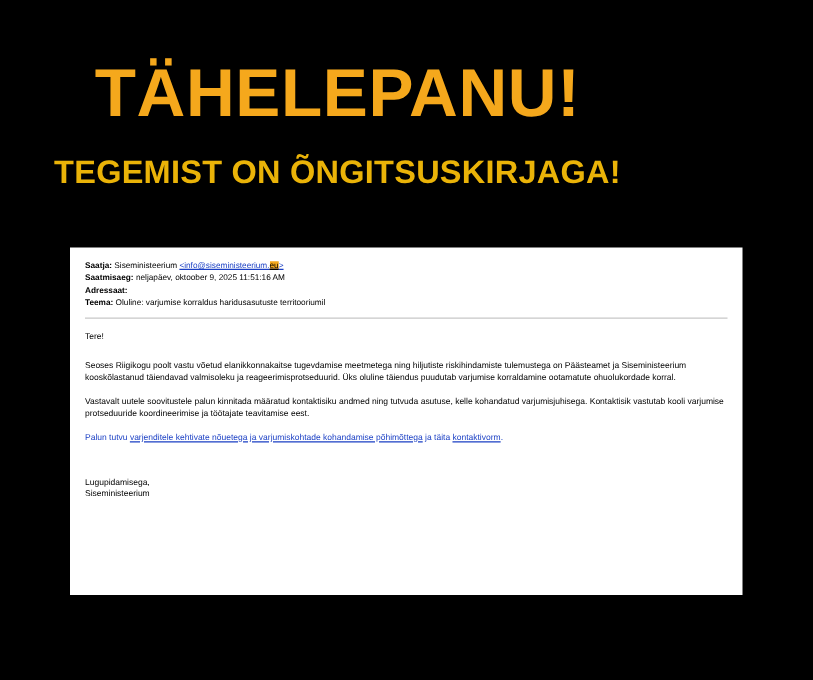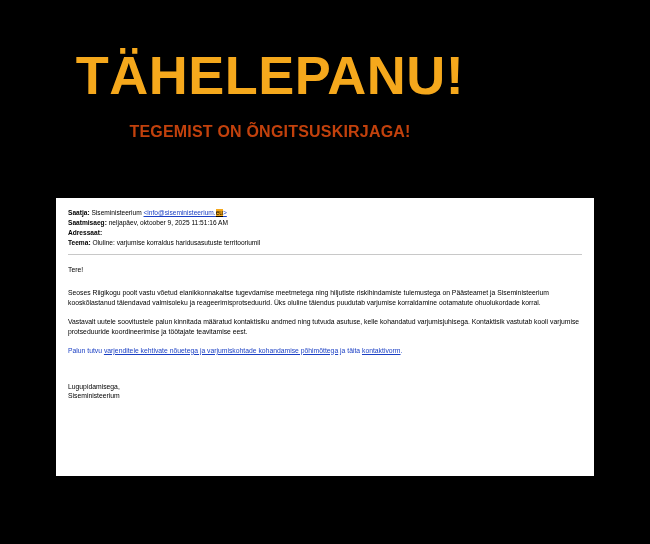--- a/index.html
+++ b/index.html
@@ -27,24 +27,24 @@
     font-size: 54px;
     line-height: 1;
     font-weight: bold;
     color: #f5a81c;
     letter-spacing: 0.5px;
     text-align: center;
     font-family: "Liberation Sans", sans-serif;
   }
   .subhead {
     margin-top: 22px;
-    font-size: 16px;
+    font-size: 26px;
     line-height: 1;
     font-weight: bold;
-    color: #c2410c;
+    color: #eab308;
     text-align: center;
     letter-spacing: 0.2px;
     font-family: "Liberation Sans", sans-serif;
   }
   .email-card {
     position: absolute;
     left: 56px;
     top: 198px;
     width: 538px;
     height: 278px;

